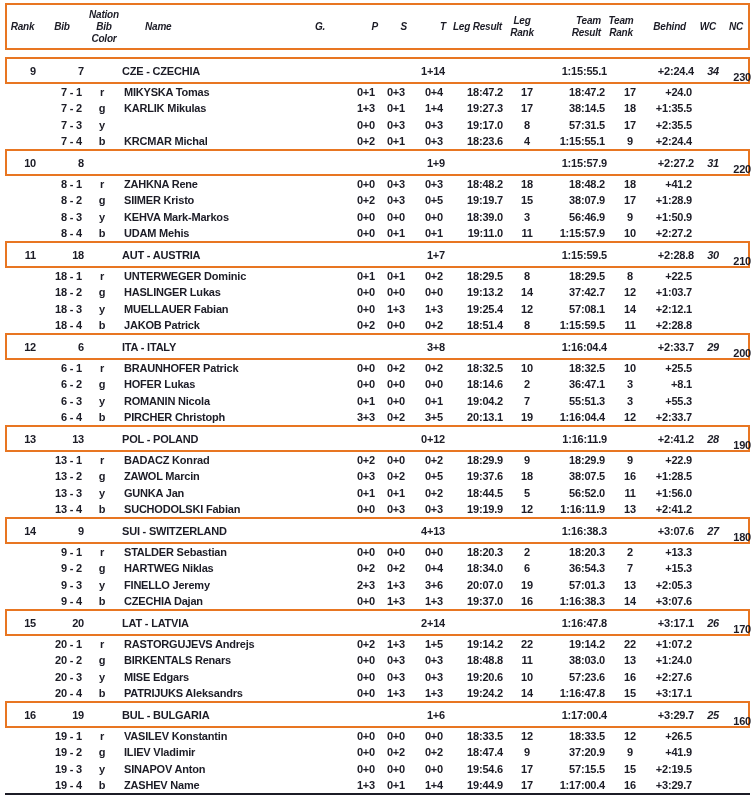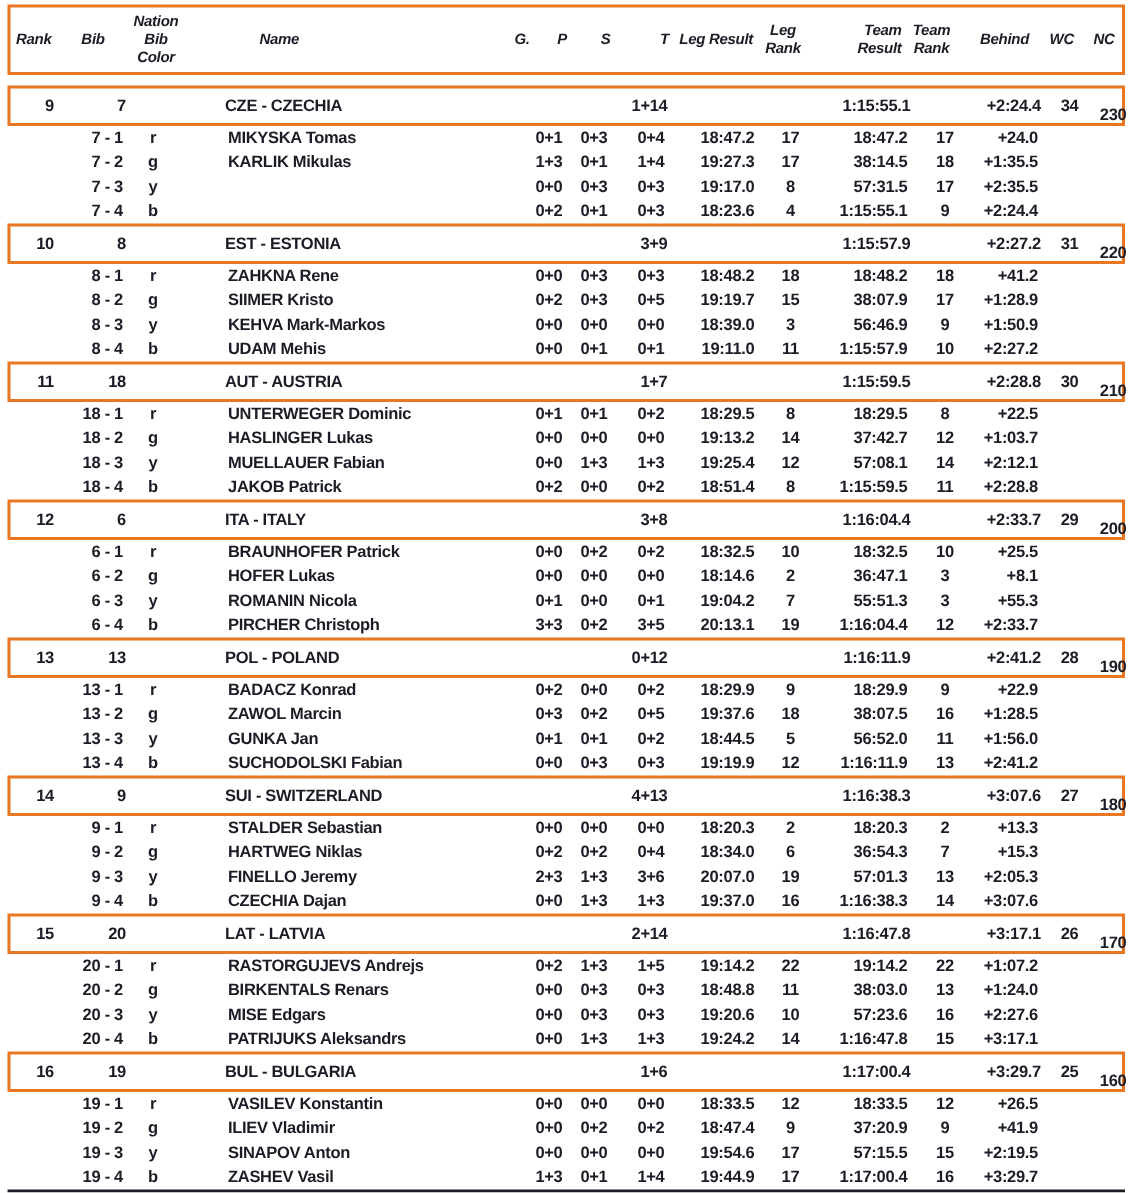--- a/index.html
+++ b/index.html
@@ -29,21 +29,21 @@
   .cell{
     font-size:11px;
     line-height:1.1;
     white-space:nowrap;
     overflow:visible;
     display:flex;
     align-items:center;
   }
   .right{justify-content:flex-end;text-align:right;}
   .center{justify-content:center;text-align:center;}
-  .left{justify-content:flex-start;text-align:center;margin-left:28px;}
+  .left{justify-content:flex-start;text-align:center;}
   .pr1{padding-right:1px;margin-top:12px;}.pr2{padding-right:2px;}.pr3{padding-right:3px;}
   .pr6{padding-right:6px;}.pr9{padding-right:9px;}.pr11{padding-right:11px;text-align:center;}
   .pr14{padding-right:14px;}.pr22{padding-right:22px;}
   
   .header-box{
     border:2px solid var(--accent);
     height:47px;
     margin-bottom:7px;
   }
   .header-box .grid{width:741px;height:43px;}
@@ -64,21 +64,21 @@
     height:27px;
   }
   .team-box .grid{width:741px;height:23px;}
   .team-box .cell{font-size:11px;}
   .t-rank{grid-column:1;}
   .t-bib{grid-column:2;}
   .t-name{grid-column:4 / 6;}
   .t-total{grid-column:8;}
   .t-result{grid-column:11;}
   .t-behind{grid-column:13;}
-  .t-wc{grid-column:14;}
+  .t-wc{grid-column:14;font-style:italic;}
   .t-nc{grid-column:15;}
   
   .athlete-row{height:16.25px;}
   .a-bibleg{grid-column:2;}
   .a-color{grid-column:3;}
   .a-name{grid-column:4 / 6;padding-left:4px;}
   .a-p{grid-column:6;}
   .a-s{grid-column:7;}
   .a-t{grid-column:8;text-align:right;}
   .a-legresult{grid-column:9;}
@@ -174,39 +174,39 @@
     <div class="cell right pr3 a-legresult">19:17.0</div>
     <div class="cell center a-legrank">8</div>
     <div class="cell right pr3 a-teamresult">57:31.5</div>
     <div class="cell center a-teamrank">17</div>
     <div class="cell right pr3 a-behind">+2:35.5</div>
   </div>
 
   <div class="grid athlete-row">
     <div class="cell right pr2 a-bibleg">7 - 4</div>
     <div class="cell center a-color">b</div>
+    <div class="cell left a-name">KRCMAR Michal</div>
     <div class="cell right pr3 a-p">0+2</div>
     <div class="cell right pr3 a-s">0+1</div>
     <div class="cell right pr3 a-t">0+3</div>
     <div class="cell right pr3 a-legresult">18:23.6</div>
     <div class="cell center a-legrank">4</div>
     <div class="cell right pr3 a-teamresult">1:15:55.1</div>
     <div class="cell center a-teamrank">9</div>
     <div class="cell right pr3 a-behind">+2:24.4</div>
   </div>
 </div>
   </div>
 
   <div class="team-block">
     <div class="team-box">
       <div class="grid">
         <div class="cell right pr2 t-rank">10</div>
         <div class="cell right pr2 t-bib">8</div>
-        <div class="cell left t-name">EST - ESTONIA</div>
-        <div class="cell right pr3 t-total">3+9</div>
+        <div class="cell right pr3 t-total">1+9</div>
         <div class="cell right pr3 t-result">1:15:57.9</div>
         <div class="cell right pr3 t-behind">+2:27.2</div>
         <div class="cell right pr3 t-wc">31</div>
         <div class="cell right pr1 t-nc">220</div>
       </div>
     </div>
     <div class="athlete-rows">
   <div class="grid athlete-row">
     <div class="cell right pr2 a-bibleg">8 - 1</div>
     <div class="cell center a-color">r</div>
@@ -677,21 +677,21 @@
     <div class="cell right pr3 a-legresult">19:54.6</div>
     <div class="cell center a-legrank">17</div>
     <div class="cell right pr3 a-teamresult">57:15.5</div>
     <div class="cell center a-teamrank">15</div>
     <div class="cell right pr3 a-behind">+2:19.5</div>
   </div>
 
   <div class="grid athlete-row">
     <div class="cell right pr2 a-bibleg">19 - 4</div>
     <div class="cell center a-color">b</div>
-    <div class="cell left a-name">ZASHEV Vasil</div>
+    <div class="cell left a-name">ZASHEV Name</div>
     <div class="cell right pr3 a-p">1+3</div>
     <div class="cell right pr3 a-s">0+1</div>
     <div class="cell right pr3 a-t">1+4</div>
     <div class="cell right pr3 a-legresult">19:44.9</div>
     <div class="cell center a-legrank">17</div>
     <div class="cell right pr3 a-teamresult">1:17:00.4</div>
     <div class="cell center a-teamrank">16</div>
     <div class="cell right pr3 a-behind">+3:29.7</div>
   </div>
 </div>

